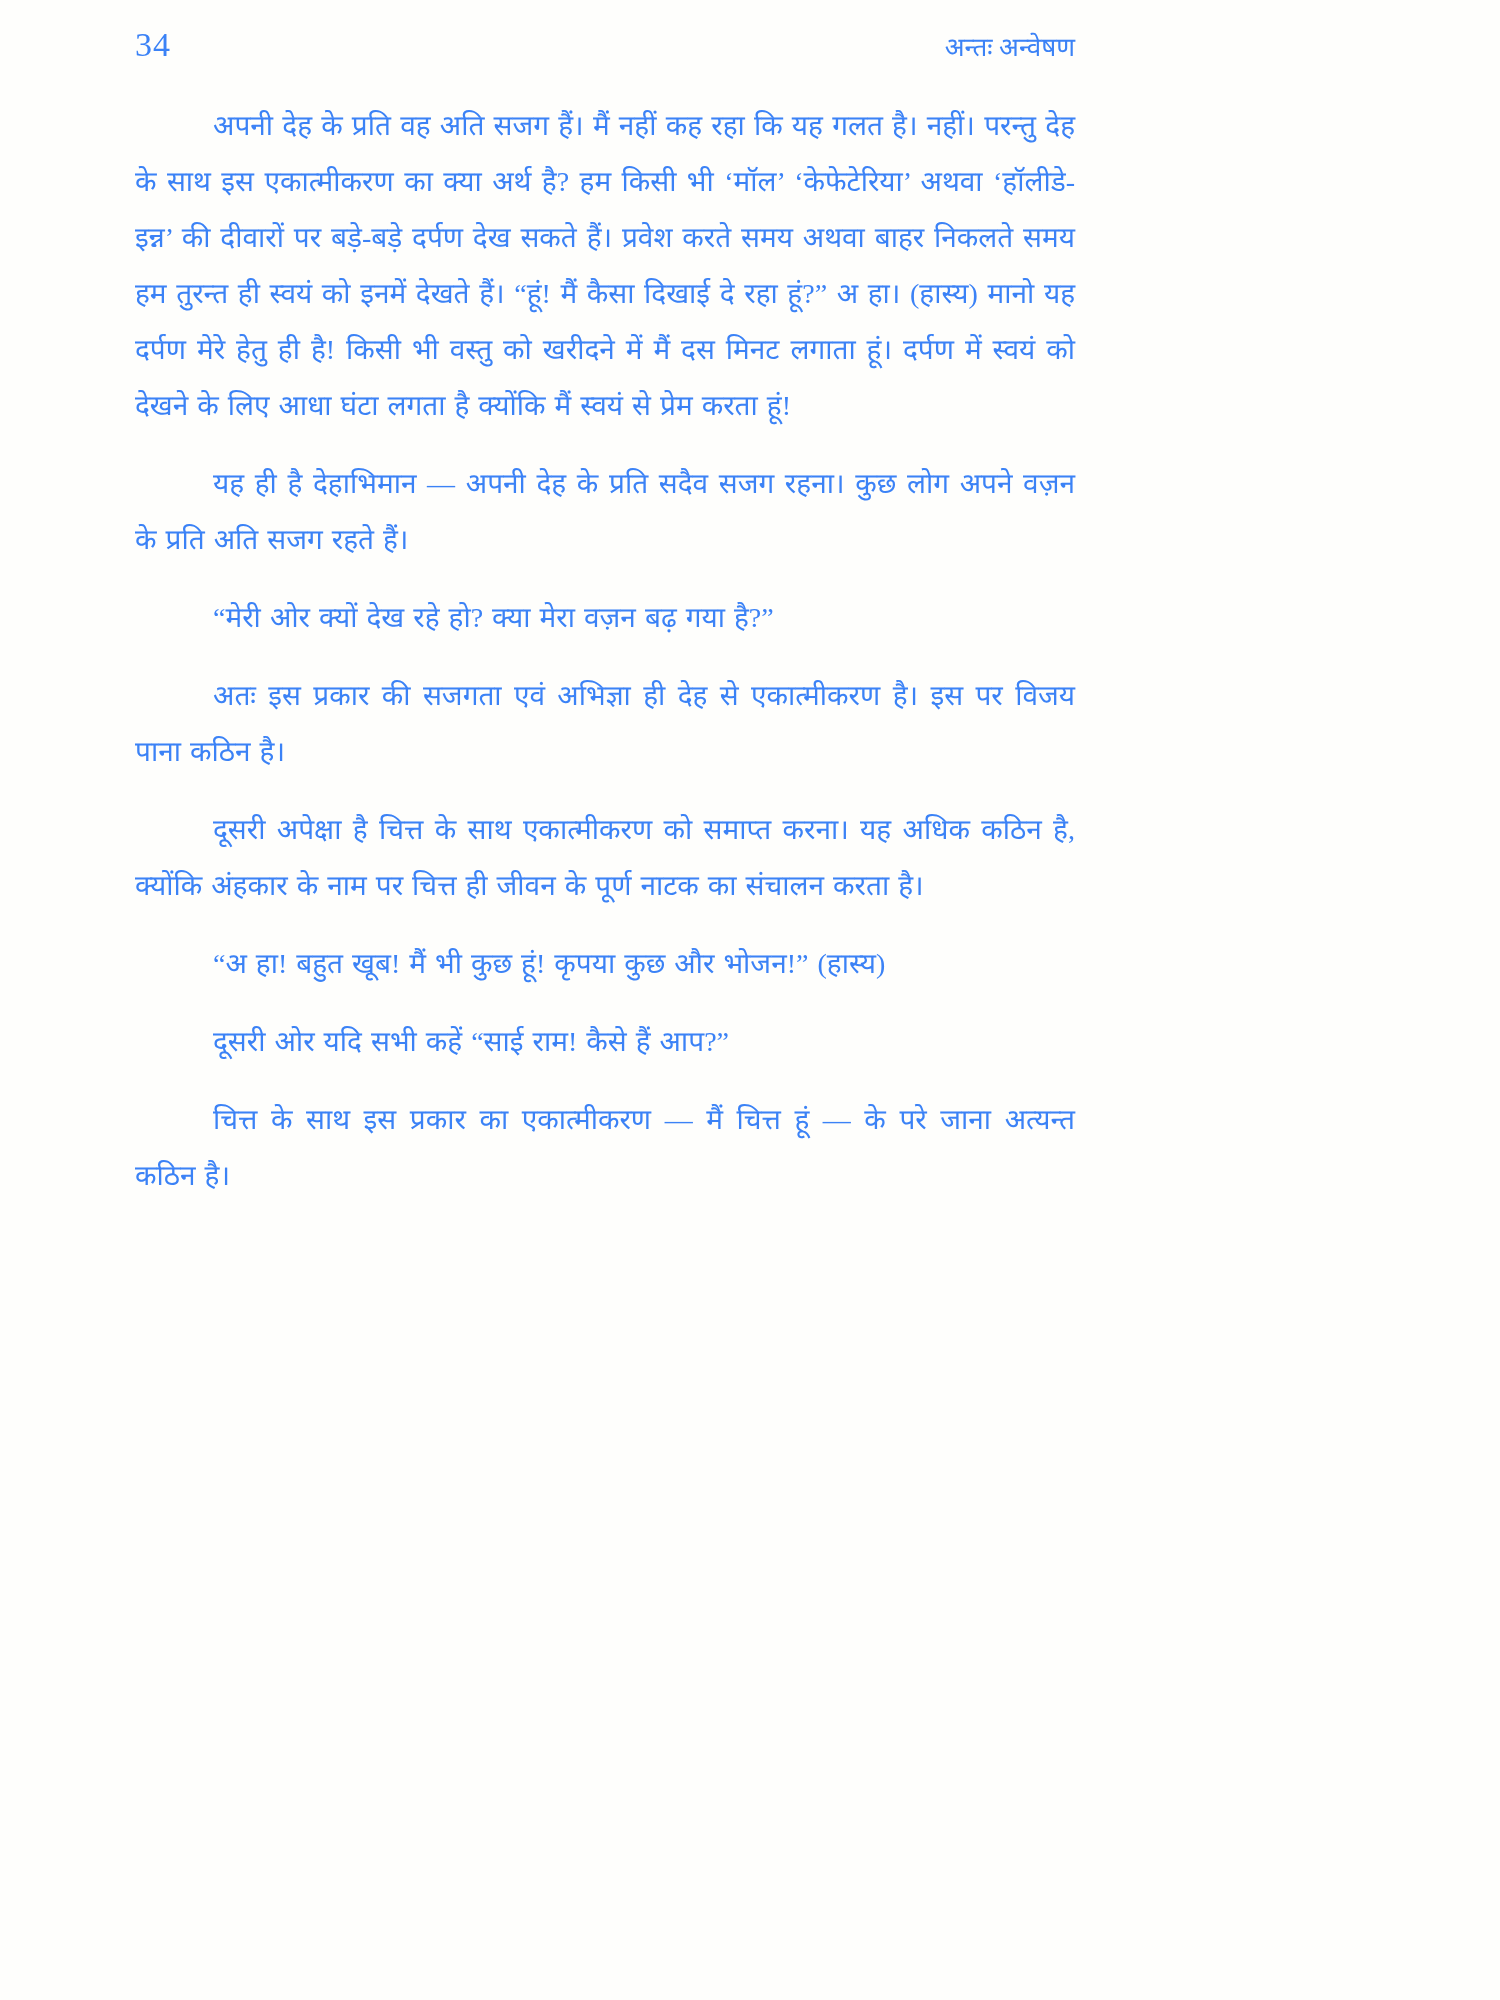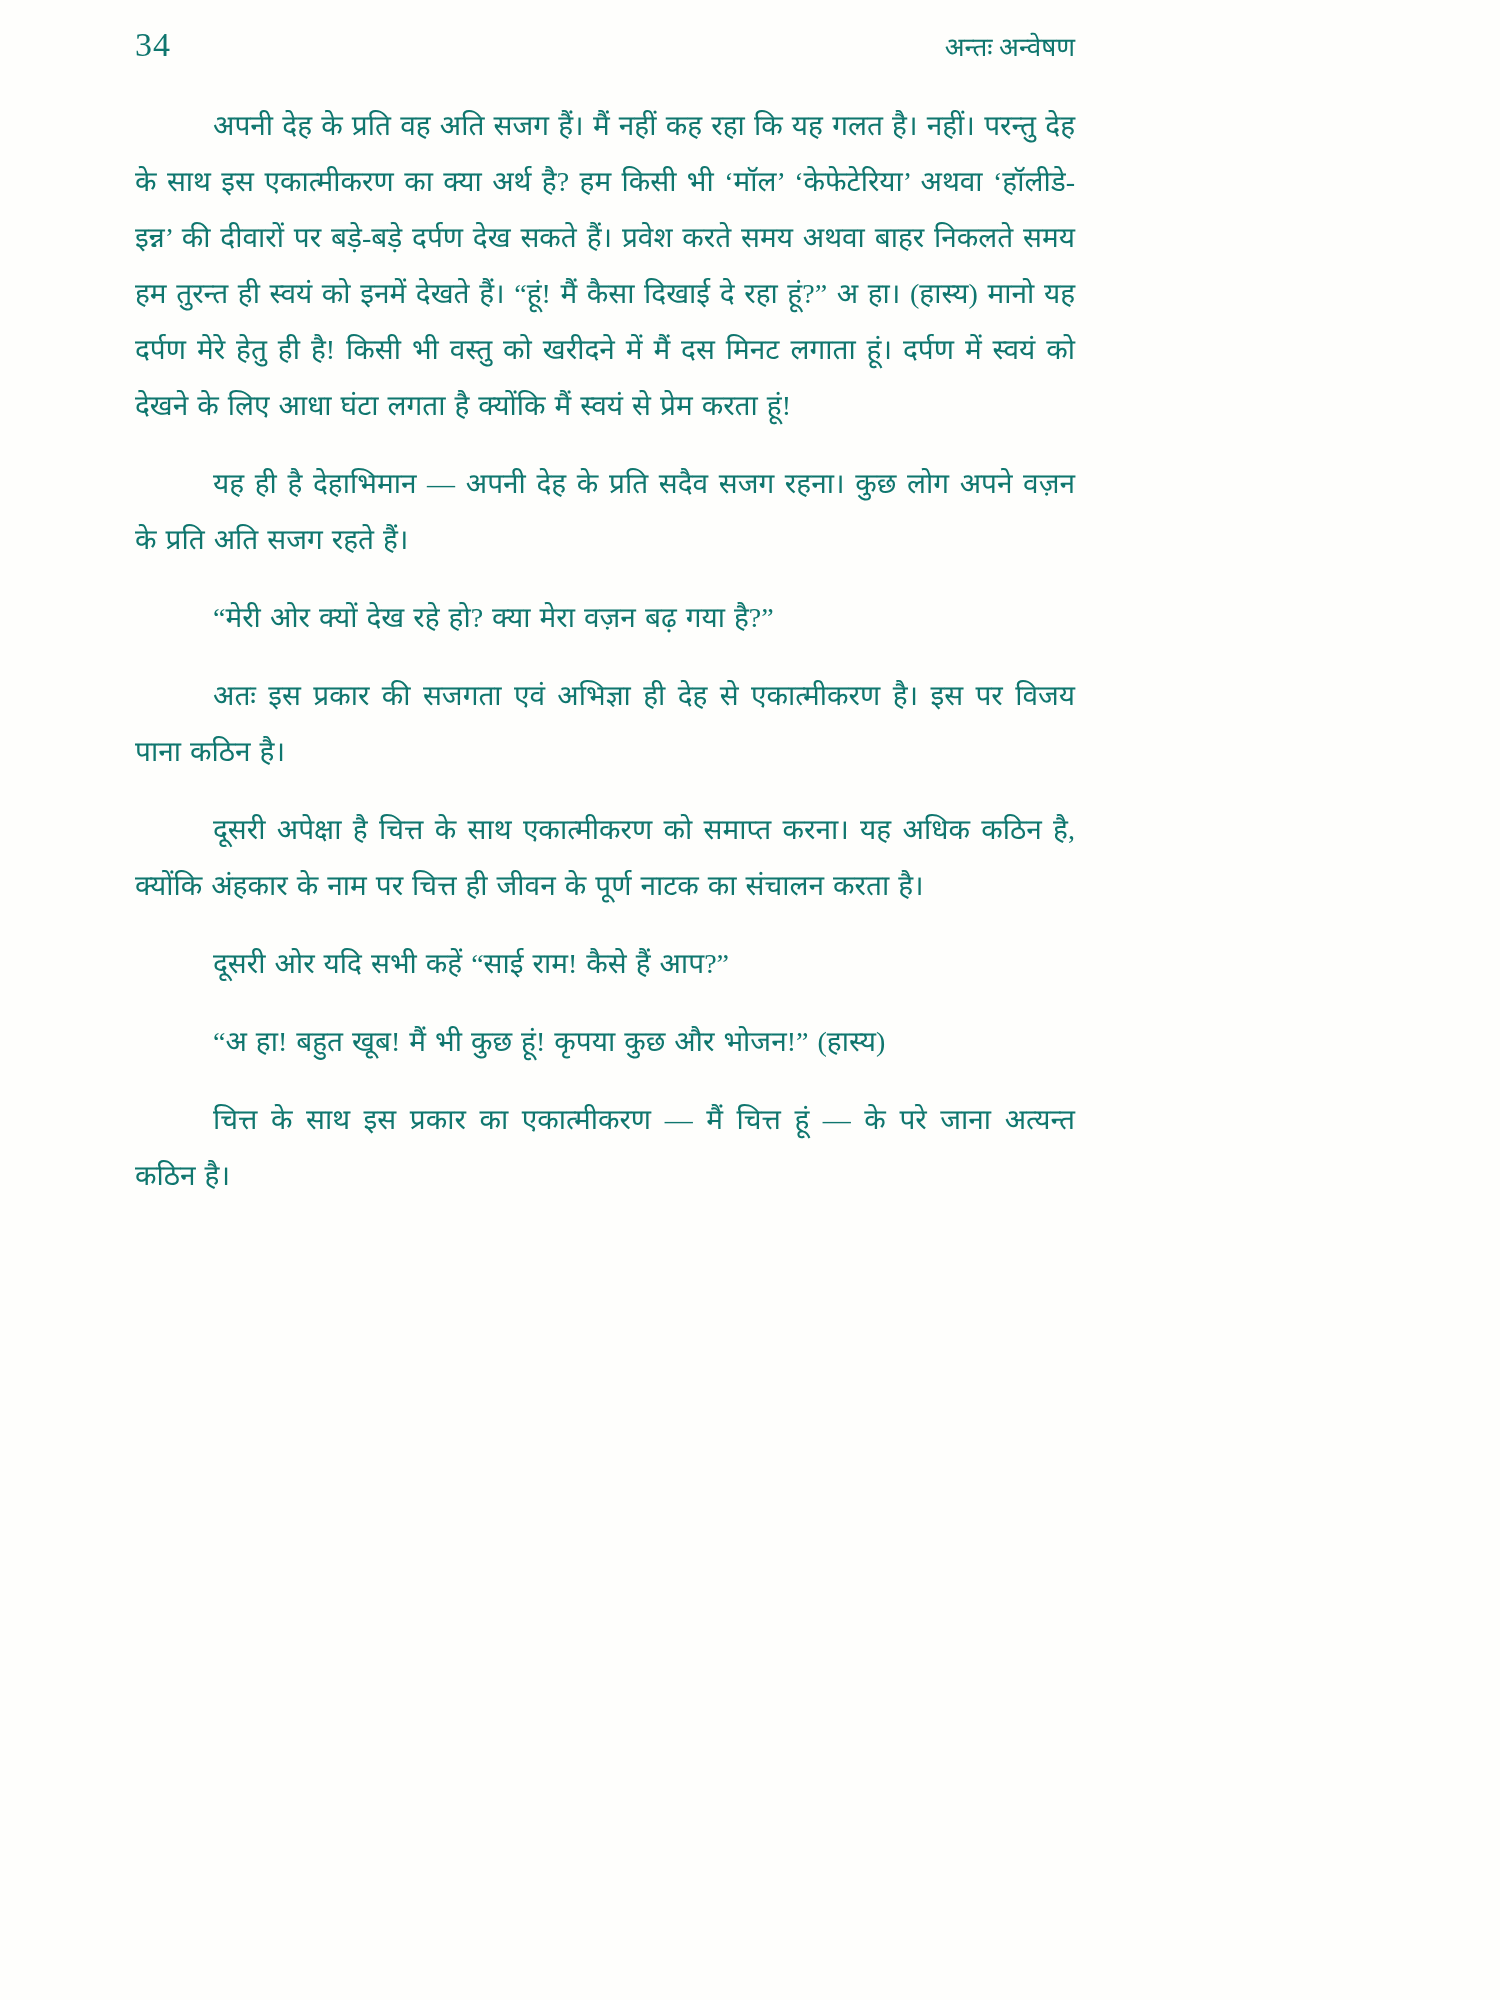--- a/index.html
+++ b/index.html
@@ -5,21 +5,21 @@
   html, body {
     margin: 0;
     padding: 0;
     background: #ffffff;
   }
   .page {
     position: relative;
     width: 1500px;
     height: 2000px;
     background: #fefefc;
-    color: #0f766e;
+    color: #3b82f6;
     font-family: "Liberation Serif", "DejaVu Serif", serif;
     box-sizing: border-box;
     overflow: hidden;
   }
   .content-col {
     position: absolute;
     left: 135px;
     top: 26px;
     width: 940px;
   }
@@ -53,18 +53,18 @@
     <header class="page-header">
       <span class="page-number">34</span>
       <span class="book-title">अन्तः अन्वेषण</span>
     </header>
     <main class="page-body">
       <p class="para">अपनी देह के प्रति वह अति सजग हैं। मैं नहीं कह रहा कि यह गलत है। नहीं। परन्तु देह के साथ इस एकात्मीकरण का क्या अर्थ है? हम किसी भी ‘मॉल’ ‘केफेटेरिया’ अथवा ‘हॉलीडे-इन्न’ की दीवारों पर बड़े-बड़े दर्पण देख सकते हैं। प्रवेश करते समय अथवा बाहर निकलते समय हम तुरन्त ही स्वयं को इनमें देखते हैं। “हूं! मैं कैसा दिखाई दे रहा हूं?” अ हा। (हास्य) मानो यह दर्पण मेरे हेतु ही है! किसी भी वस्तु को खरीदने में मैं दस मिनट लगाता हूं। दर्पण में स्वयं को देखने के लिए आधा घंटा लगता है क्योंकि मैं स्वयं से प्रेम करता हूं!</p>
       <p class="para">यह ही है देहाभिमान — अपनी देह के प्रति सदैव सजग रहना। कुछ लोग अपने वज़न के प्रति अति सजग रहते हैं।</p>
       <p class="para">“मेरी ओर क्यों देख रहे हो? क्या मेरा वज़न बढ़ गया है?”</p>
       <p class="para">अतः इस प्रकार की सजगता एवं अभिज्ञा ही देह से एकात्मीकरण है। इस पर विजय पाना कठिन है।</p>
       <p class="para">दूसरी अपेक्षा है चित्त के साथ एकात्मीकरण को समाप्त करना। यह अधिक कठिन है, क्योंकि अंहकार के नाम पर चित्त ही जीवन के पूर्ण नाटक का संचालन करता है।</p>
+      <p class="para">“अ हा! बहुत खूब! मैं भी कुछ हूं! कृपया कुछ और भोजन!” (हास्य)</p>
       <p class="para">दूसरी ओर यदि सभी कहें “साई राम! कैसे हैं आप?”</p>
-      <p class="para">“अ हा! बहुत खूब! मैं भी कुछ हूं! कृपया कुछ और भोजन!” (हास्य)</p>
       <p class="para">चित्त के साथ इस प्रकार का एकात्मीकरण — मैं चित्त हूं — के परे जाना अत्यन्त कठिन है।</p>
     </main>
   </div>
 </div>
 
 </body></html>

